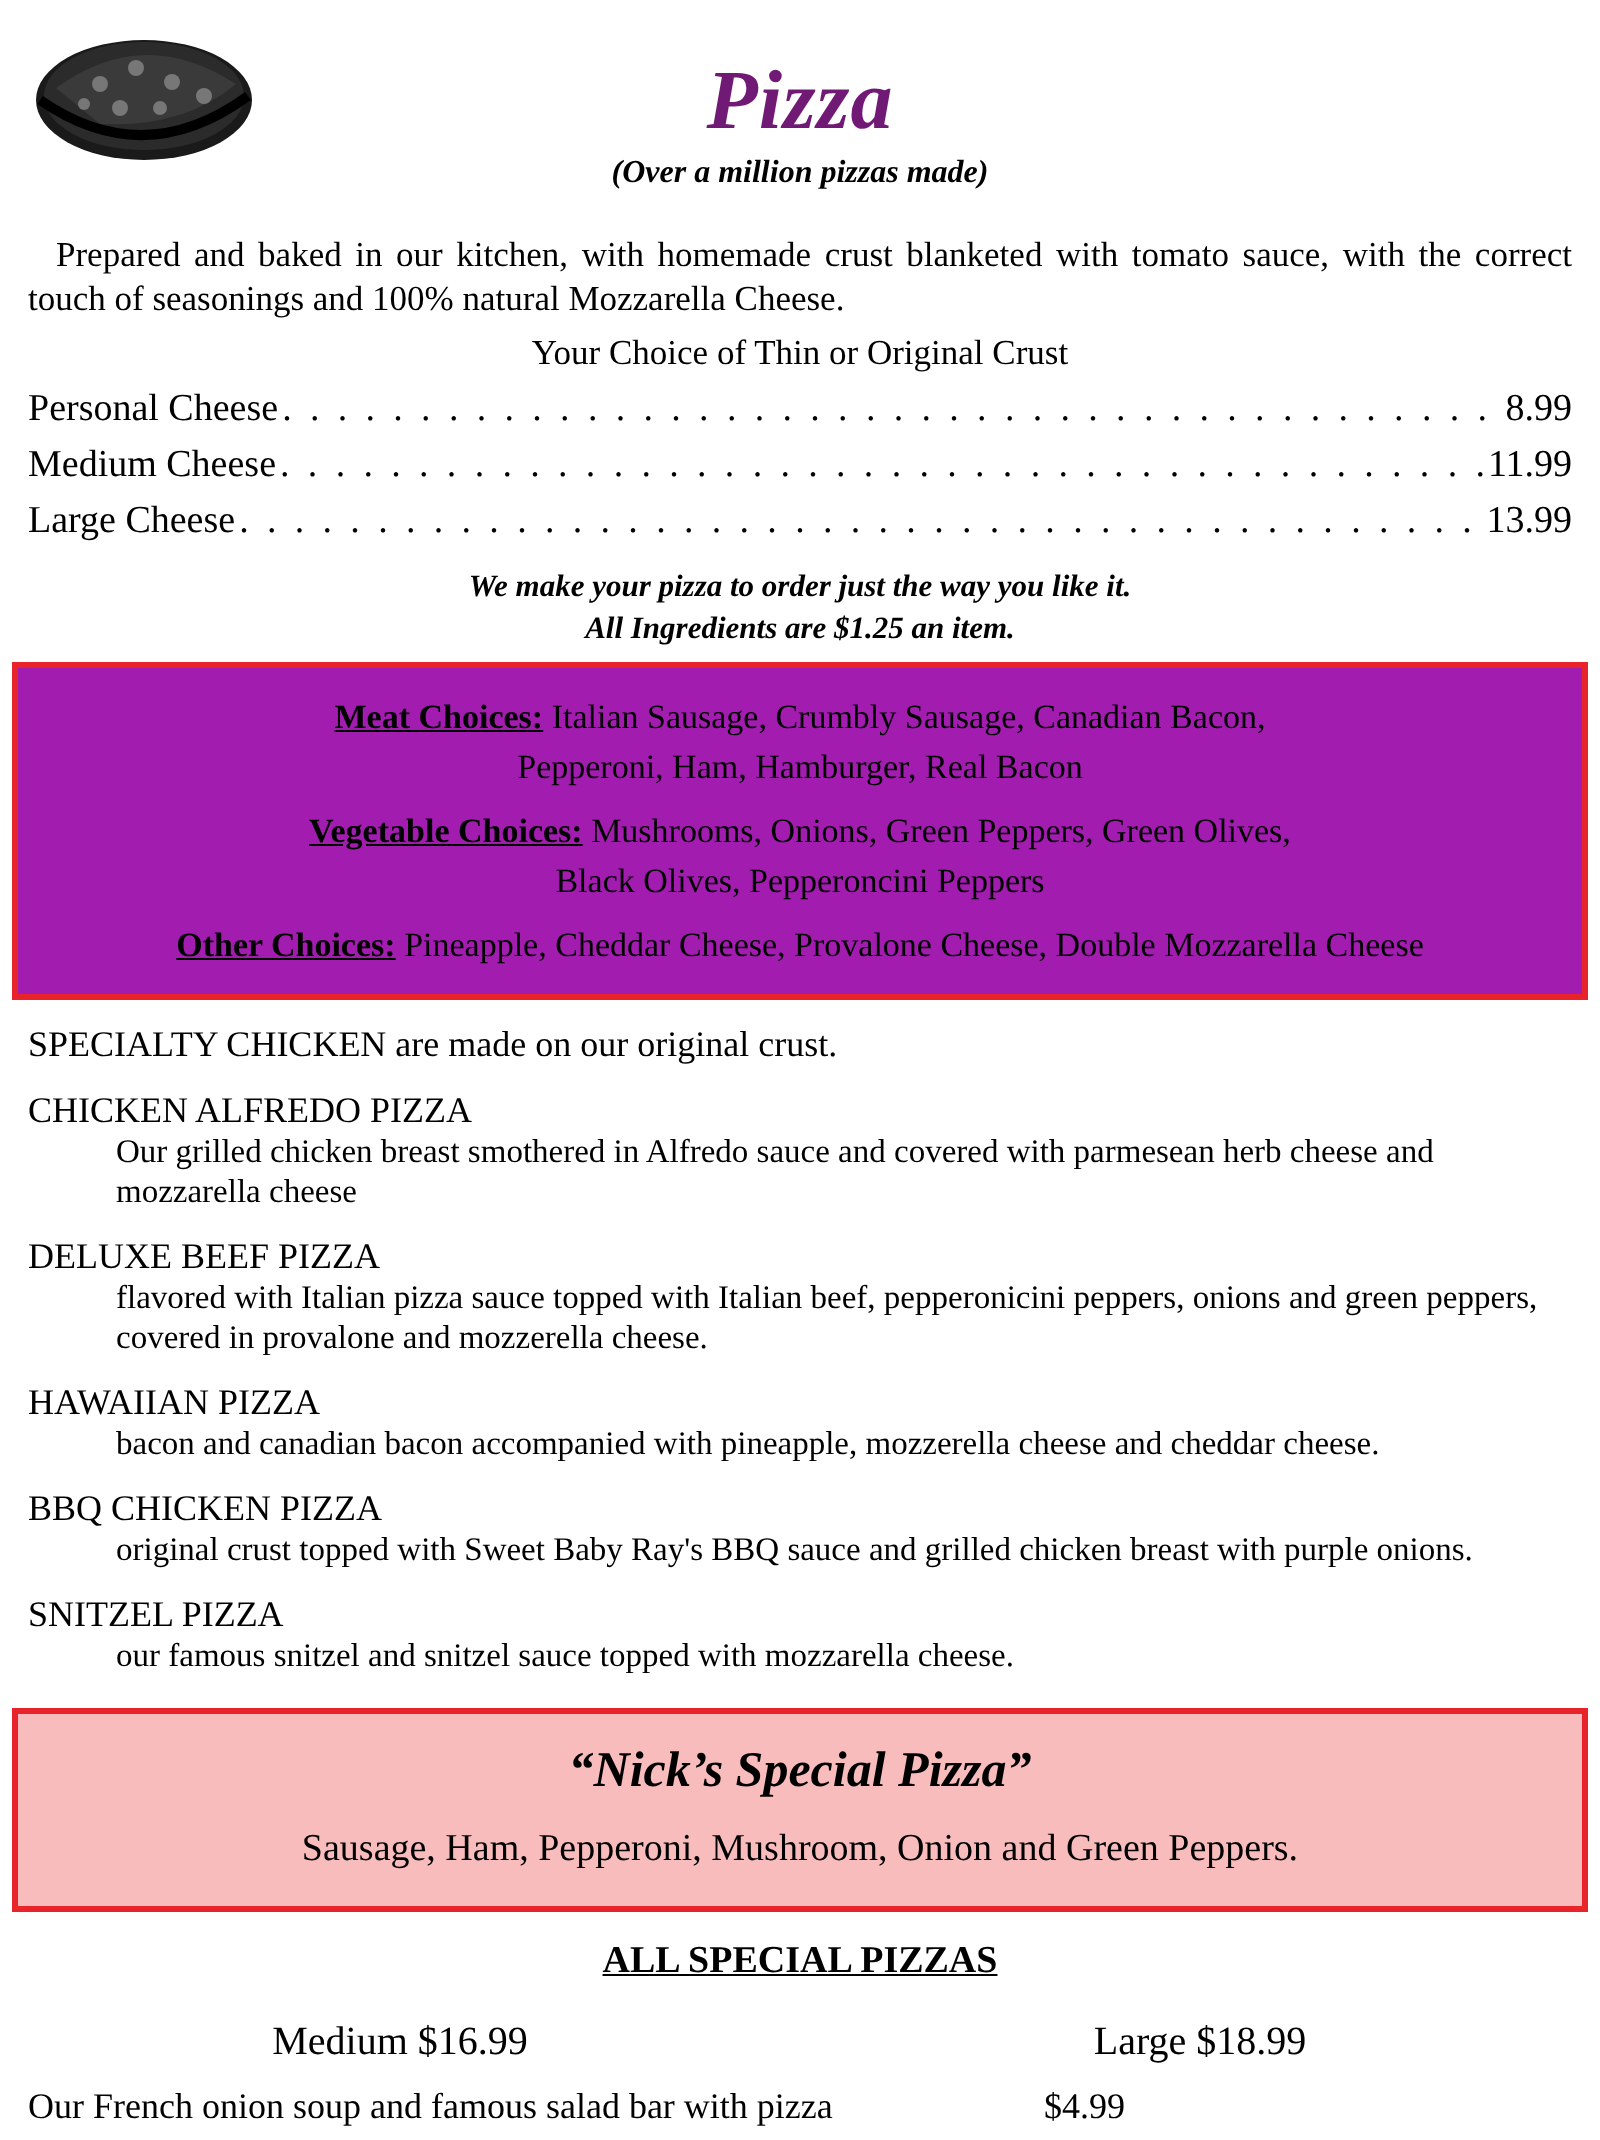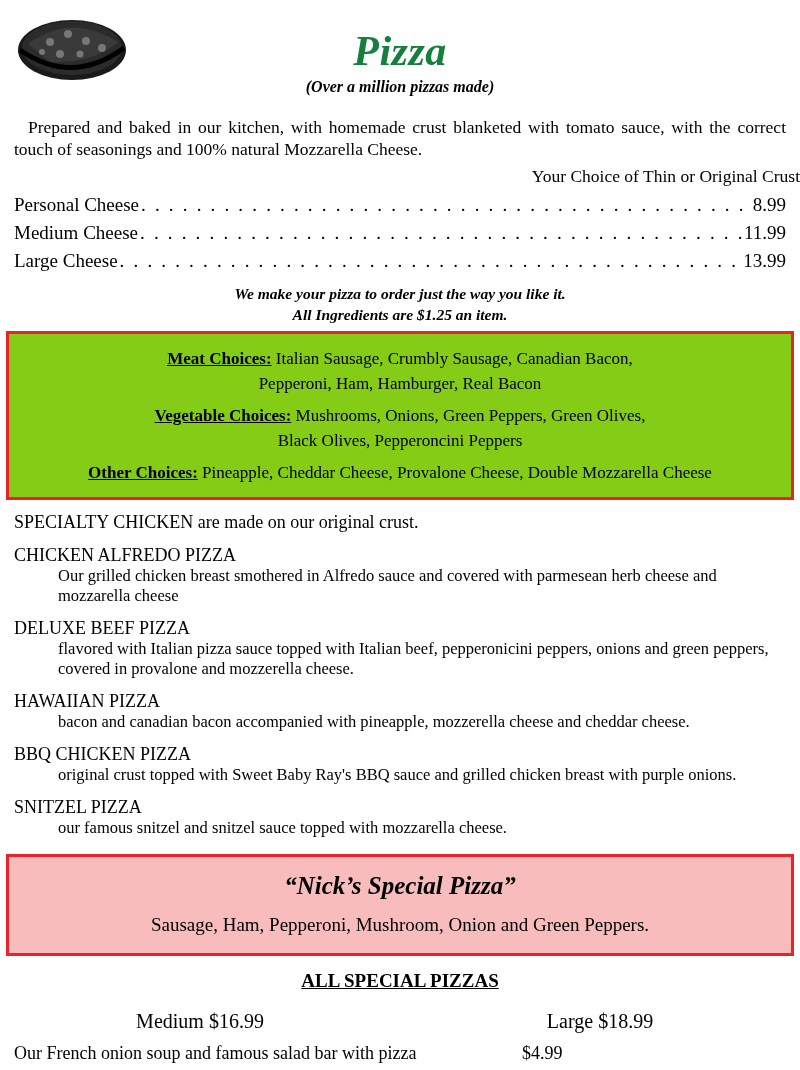--- a/index.html
+++ b/index.html
@@ -33,21 +33,21 @@
     left: 14px;
     top: 14px;
     width: 120px;
     height: 70px;
   }
   .title {
     text-align: center;
     font-family: "Liberation Serif", serif;
     font-style: italic;
     font-weight: bold;
-    color: #15803d;
+    color: #701a75;
     font-size: 42px;
     line-height: 46px;
     padding-top: 28px;
     letter-spacing: 0.5px;
   }
   .subtitle {
     text-align: center;
     font-style: italic;
     font-weight: bold;
     font-size: 16px;
@@ -56,21 +56,21 @@
 
   
   .intro {
     font-size: 17.5px;
     line-height: 22px;
     text-align: justify;
     padding: 4px 14px 0 14px;
     text-indent: 14px;
   }
   .choice-line {
-    text-align: right;
+    text-align: center;
     font-size: 17.5px;
     margin-top: 6px;
     margin-bottom: 4px;
   }
 
   
   .prices {
     padding: 0 14px;
     margin-top: 4px;
   }
@@ -98,21 +98,21 @@
     font-style: italic;
     font-weight: bold;
     font-size: 15.5px;
     line-height: 21px;
   }
   .note-block { margin-top: 8px; margin-bottom: 6px; }
 
   
   .pinkbox {
     border: 3px solid #e8232a;
-    background: #84cc16;
+    background: #a21caf;
     margin: 6px 6px 0 6px;
     padding: 12px 10px 12px 10px;
     text-align: center;
   }
   .pinkbox .line {
     font-size: 17px;
     line-height: 25px;
   }
   .pinkbox .u {
     text-decoration: underline;

